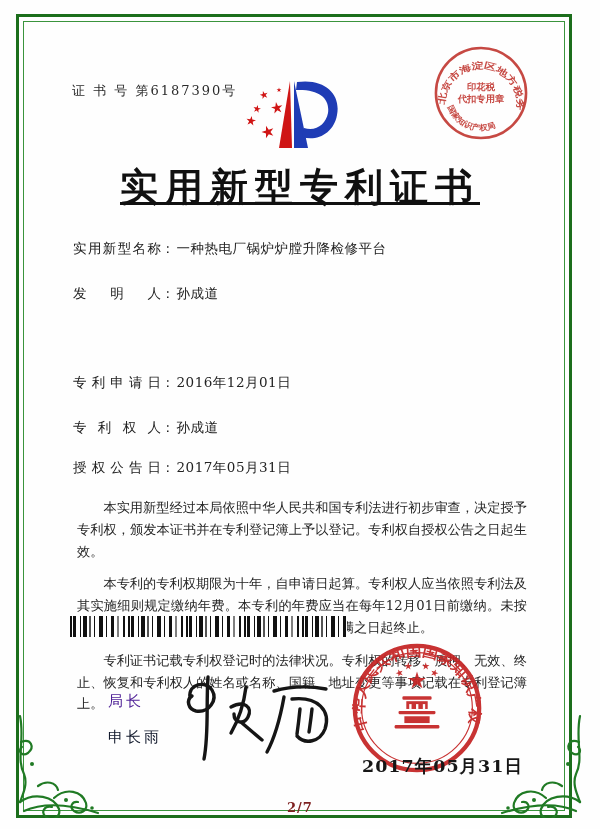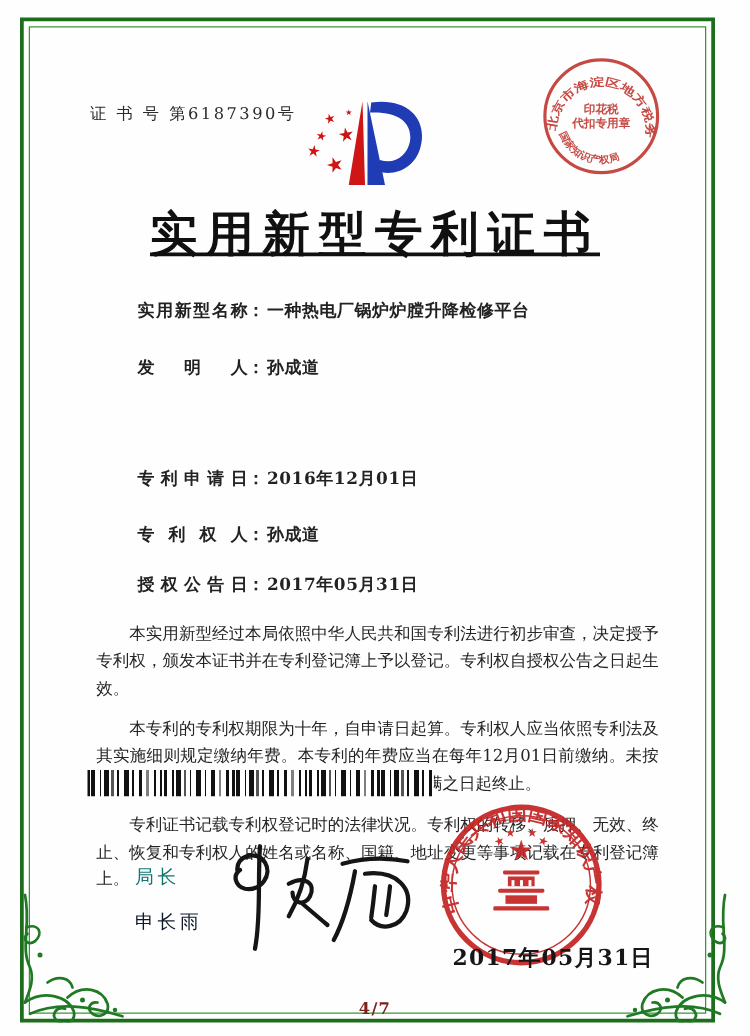--- a/index.html
+++ b/index.html
@@ -15,37 +15,37 @@
   .flourish{position:absolute;width:104px;height:104px;z-index:3;}
   .flourish.bl{left:14px;top:714px;}
   .flourish.br{left:482px;top:714px;transform:scaleX(-1);}
   
   .cert-no{position:absolute;left:72px;top:82px;font-size:13px;letter-spacing:2px;color:#2b2b2b;z-index:2;}
   .logo{position:absolute;left:246px;top:79px;width:96px;height:92px;z-index:2;}
   .tax-seal{position:absolute;left:432px;top:44px;width:98px;height:98px;z-index:2;opacity:.92;}
   .title{position:absolute;left:0;right:0;top:162px;text-align:center;
          font-size:38px;font-weight:bold;letter-spacing:7px;color:#101010;z-index:2;text-decoration:underline;}
   
-  .frow{position:absolute;left:73px;font-size:13.5px;font-weight:700;color:#222;z-index:2;white-space:nowrap;margin-left:37px;}
+  .frow{position:absolute;left:73px;font-size:13.5px;font-weight:400;color:#222;z-index:2;white-space:nowrap;}
   .frow .lab{display:inline-block;width:88px;text-align:justify;text-align-last:justify;vertical-align:bottom;}
   .frow .col{padding:0 2px 0 0;}
   .frow .val{white-space:pre;letter-spacing:.5px;}
   
   .paras{position:absolute;left:66px;width:472px;top:486px;font-size:13.2px;line-height:21.8px;
          color:#252525;text-align:justify;z-index:2;}
   .paras p{margin:11px;text-indent:2em;}
   
   .barcode{position:absolute;left:70px;top:616px;width:277px;height:21px;z-index:2;
     background:repeating-linear-gradient(90deg,
       #111 0 2px,#fff 2px 3px,#111 3px 6px,#fff 6px 10px,#111 10px 11px,#fff 11px 13px,
       #111 13px 17px,#fff 17px 19px,#555 19px 21px,#fff 21px 24px,#111 24px 25px,#fff 25px 29px,
       #111 29px 33px,#fff 33px 36px,#111 36px 37px,#fff 37px 41px,#111 41px 44px,#fff 44px 47px,
       #808080 47px 49px,#fff 49px 53px,#111 53px 55px,#fff 55px 58px);}
   
-  .dir-title{position:absolute;left:108px;top:692px;font-size:15px;color:#0f766e;z-index:2;letter-spacing:3px;font-family:Liberation Mono, monospace;}
+  .dir-title{position:absolute;left:108px;top:692px;font-size:15px;color:#4c1d95;z-index:2;letter-spacing:3px;font-family:Liberation Mono, monospace;}
   .dir-name{position:absolute;left:108px;top:728px;font-size:15px;color:#0f172a;z-index:2;letter-spacing:3px;}
   .signature{position:absolute;left:168px;top:666px;width:180px;height:102px;z-index:4;}
   
   .office-seal{position:absolute;left:349px;top:640px;width:136px;height:136px;z-index:3;opacity:.93;}
   .issue-date{position:absolute;left:362px;top:754px;font-size:17.5px;font-weight:600;color:#161616;
               letter-spacing:1px;z-index:5;}
   
   .footer-page{position:absolute;left:0;right:0;top:784px;text-align:center;font-size:12.5px;
                letter-spacing:1px;color:#7c4a86;z-index:2;}
   .pager{position:absolute;left:0;right:0;top:800px;text-align:center;font-size:13px;font-weight:bold;
@@ -179,15 +179,15 @@
       <rect x="57" y="78.5" width="26" height="7"></rect>
       <rect x="47" y="87.5" width="46" height="3.6" rx="1.2"></rect>
       <rect x="62" y="66" width="2.4" height="5" fill="#fff"></rect>
       <rect x="69" y="66" width="2.4" height="5" fill="#fff"></rect>
       <rect x="76" y="66" width="2.4" height="5" fill="#fff"></rect>
     </g>
   </svg>
 
   <div class="issue-date">2017年05月31日</div>
 
-  <div class="pager">4/7</div>
+  <div class="pager">2/7</div>
 
 </div>
 
 </body></html>

